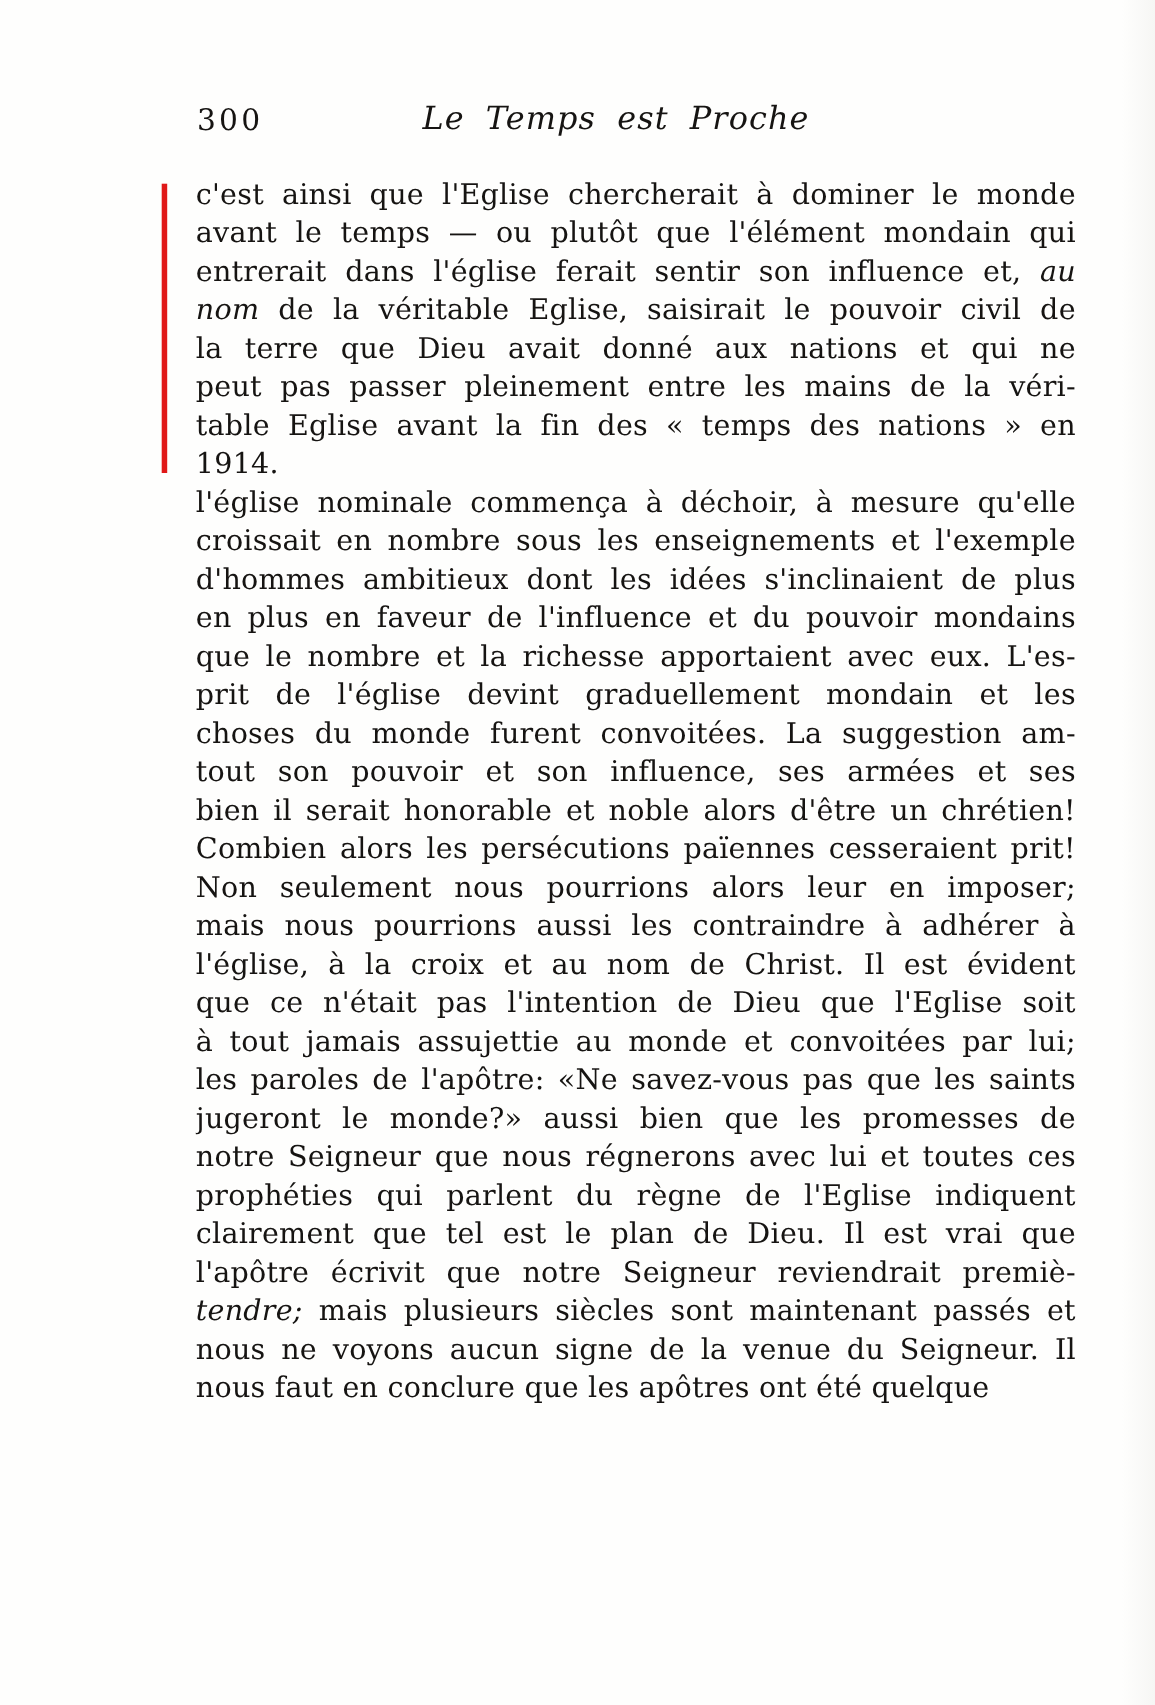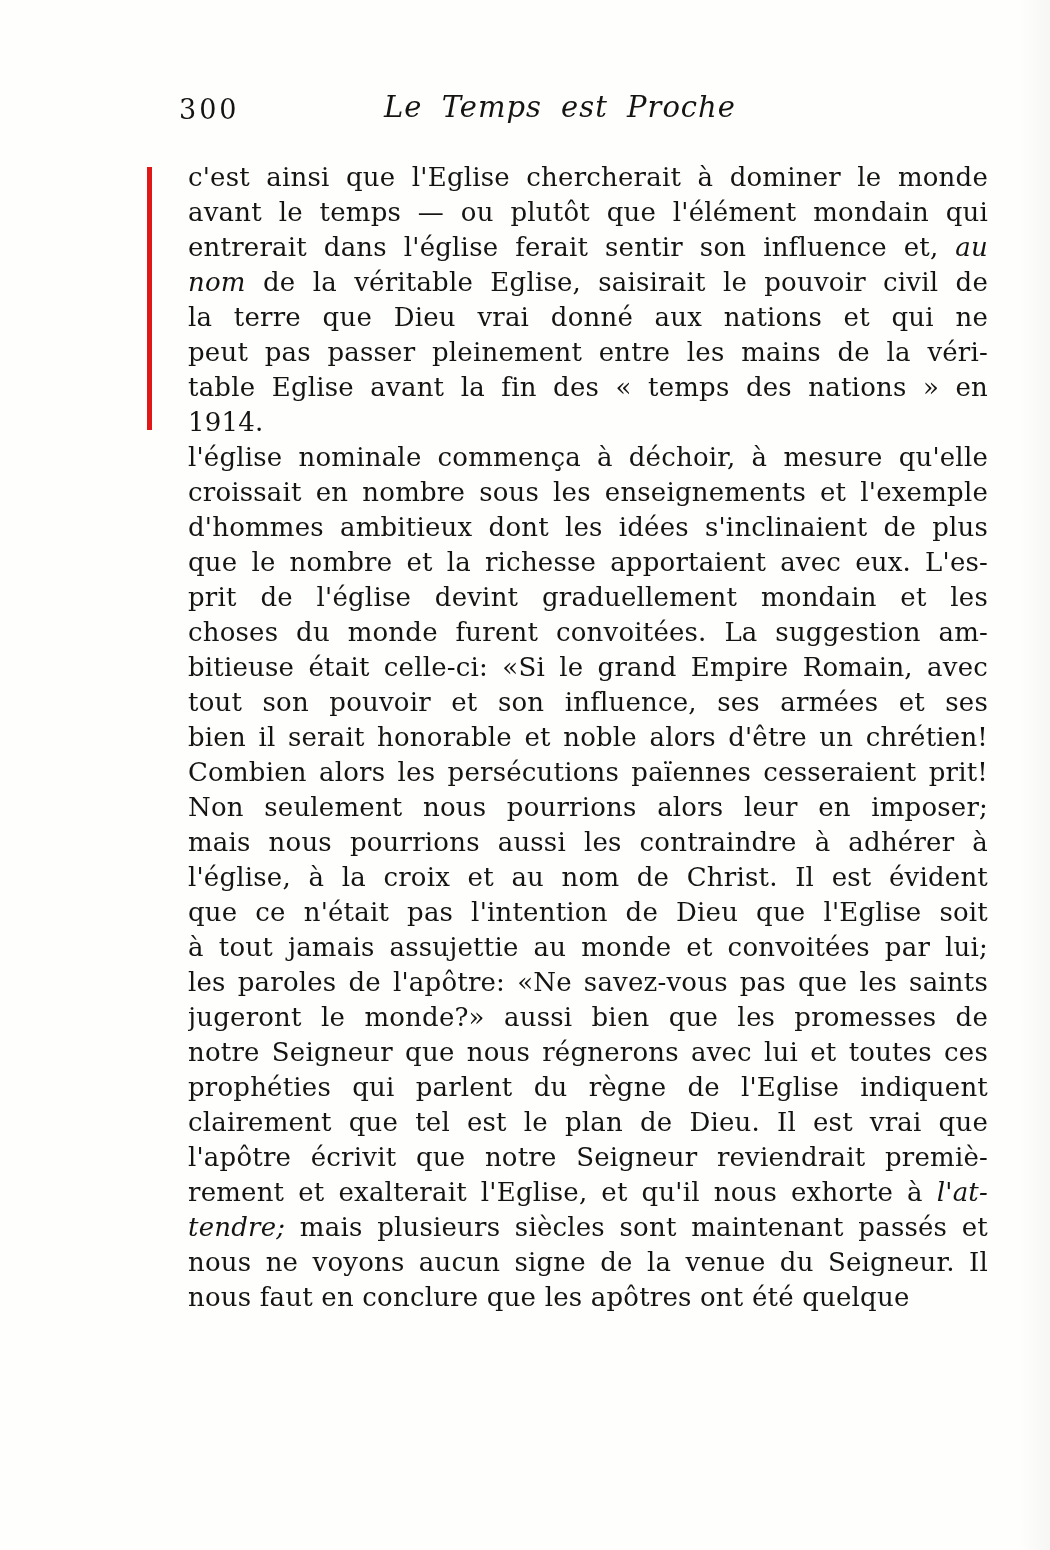--- a/index.html
+++ b/index.html
@@ -38,21 +38,21 @@
   .red-sideline {
     position: absolute;
     left: 147px;
     top: 167px;
     width: 5px;
     height: 263px;
     background: #e01818;
   }
   .text-block {
     position: absolute;
-    left: 188px;
+    left: 178px;
     top: 160px;
     width: 800px;
   }
   .para { margin: 0; }
   .line {
     height: 35px;
     line-height: 35px;
     font-size: 26px;
     letter-spacing: 0.2px;
     text-align: justify;
@@ -74,46 +74,45 @@
 <div class="page" style="color: rgb(22, 20, 18);">
   <div class="page-number">300</div>
   <div class="running-title">Le Temps est Proche</div>
   <div class="red-sideline" style="background: rgb(224, 24, 24);"></div>
   <div class="text-block">
       <div class="para">
         <div class="line"><span>c'est ainsi que l'Eglise chercherait à dominer le monde</span></div>
         <div class="line"><span>avant le temps — ou plutôt que l'élément mondain qui</span></div>
         <div class="line"><span>entrerait dans l'église ferait sentir son influence et, </span><span class="it">au</span></div>
         <div class="line"><span class="it">nom</span><span> de la véritable Eglise, saisirait le pouvoir civil de</span></div>
-        <div class="line"><span>la terre que Dieu vrai donné aux nations et qui ne</span></div>
+        <div class="line"><span>la terre que Dieu avait donné aux nations et qui ne</span></div>
         <div class="line"><span>peut pas passer pleinement entre les mains de la véri-</span></div>
         <div class="line"><span>table Eglise avant la fin des « temps des nations » en</span></div>
         <div class="line lastline"><span>1914.</span></div>
       </div>
       <div class="para">
         <div class="line"><span>l'église nominale commença à déchoir, à mesure qu'elle</span></div>
         <div class="line"><span>croissait en nombre sous les enseignements et l'exemple</span></div>
         <div class="line"><span>d'hommes ambitieux dont les idées s'inclinaient de plus</span></div>
+        <div class="line"><span>en plus en faveur de l'influence et du pouvoir mondains</span></div>
         <div class="line"><span>que le nombre et la richesse apportaient avec eux. L'es-</span></div>
         <div class="line"><span>prit de l'église devint graduellement mondain et les</span></div>
         <div class="line"><span>choses du monde furent convoitées. La suggestion am-</span></div>
-        <div class="line"><span>bitieuse était celle-ci: «Si le grand Empire Romain, avec</span></div>
         <div class="line"><span>tout son pouvoir et son influence, ses armées et ses</span></div>
         <div class="line"><span>bien il serait honorable et noble alors d'être un chrétien!</span></div>
         <div class="line"><span>Combien alors les persécutions païennes cesseraient prit!</span></div>
         <div class="line"><span>Non seulement nous pourrions alors leur en imposer;</span></div>
         <div class="line"><span>mais nous pourrions aussi les contraindre à adhérer à</span></div>
         <div class="line"><span>l'église, à la croix et au nom de Christ. Il est évident</span></div>
         <div class="line"><span>que ce n'était pas l'intention de Dieu que l'Eglise soit</span></div>
         <div class="line"><span>à tout jamais assujettie au monde et convoitées par lui;</span></div>
         <div class="line"><span>les paroles de l'apôtre: «Ne savez-vous pas que les saints</span></div>
         <div class="line"><span>jugeront le monde?» aussi bien que les promesses de</span></div>
         <div class="line"><span>notre Seigneur que nous régnerons avec lui et toutes ces</span></div>
         <div class="line"><span>prophéties qui parlent du règne de l'Eglise indiquent</span></div>
         <div class="line"><span>clairement que tel est le plan de Dieu. Il est vrai que</span></div>
         <div class="line"><span>l'apôtre écrivit que notre Seigneur reviendrait premiè-</span></div>
-        <div class="line"><span>rement et exalterait l'Eglise, et qu'il nous exhorte à </span><span class="it">l'at-</span></div>
         <div class="line"><span class="it">tendre;</span><span> mais plusieurs siècles sont maintenant passés et</span></div>
         <div class="line"><span>nous ne voyons aucun signe de la venue du Seigneur. Il</span></div>
         <div class="line lastline"><span>nous faut en conclure que les apôtres ont été quelque</span></div>
       </div>
     </div>
 </div>
 
 </body></html>

